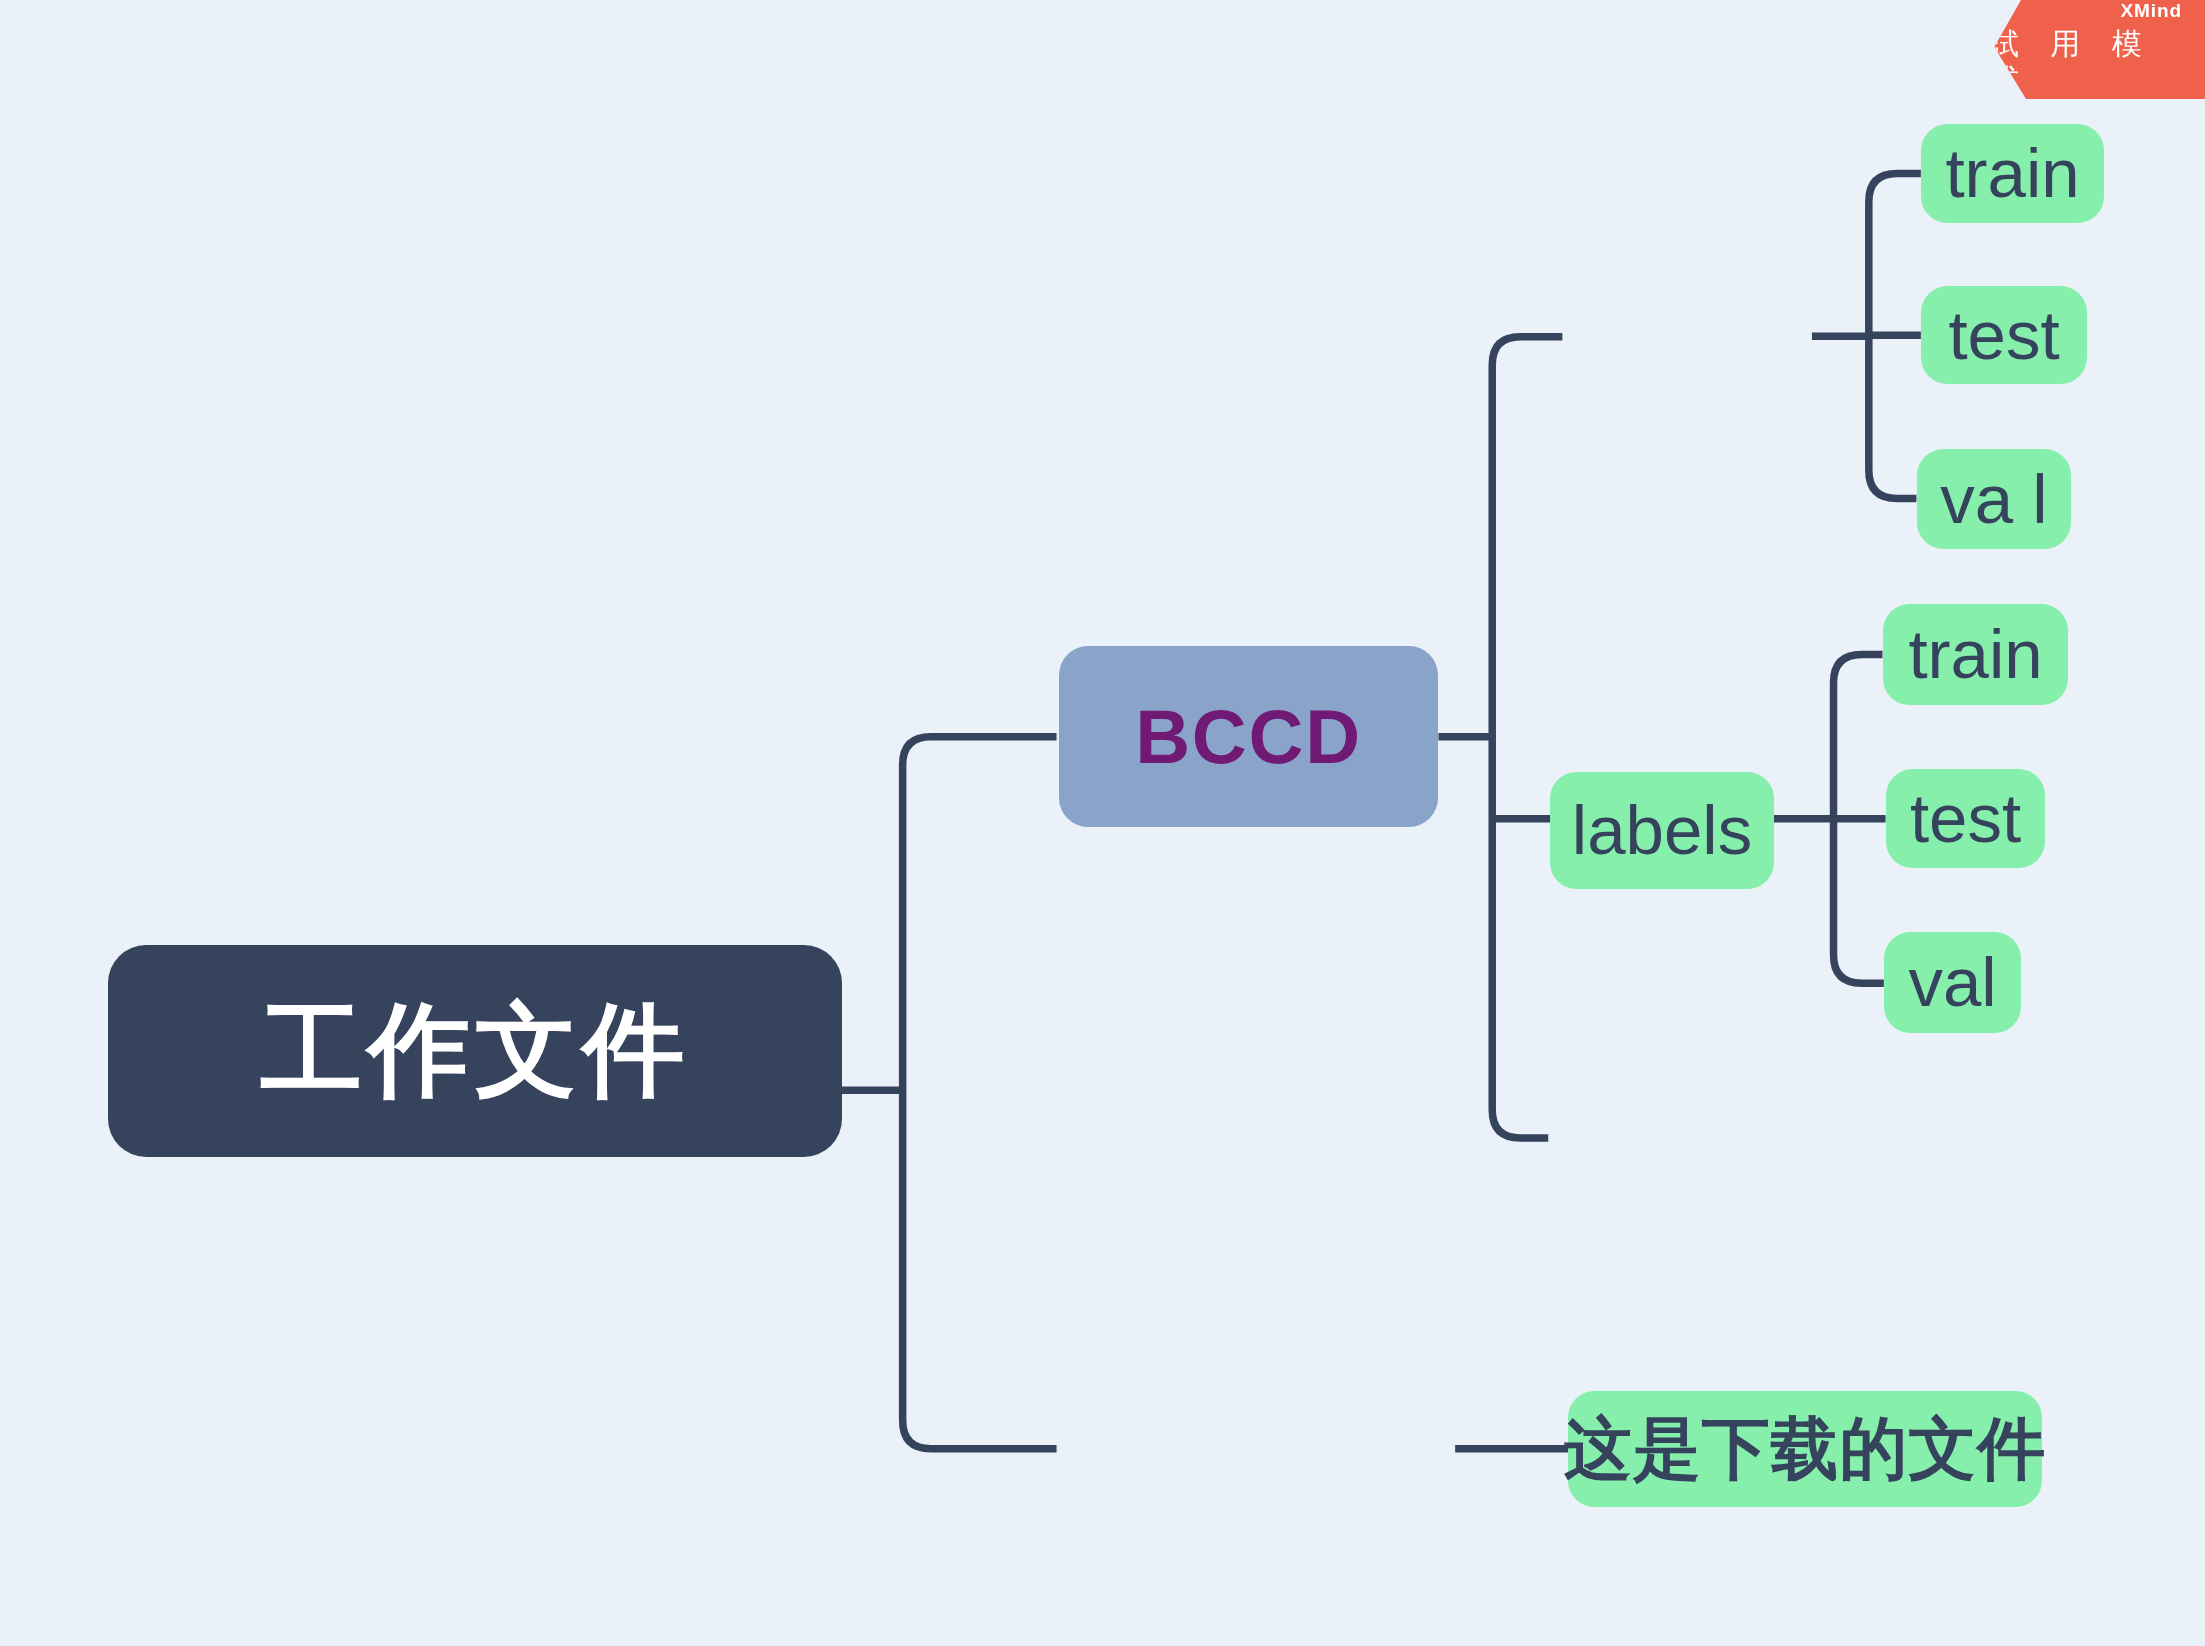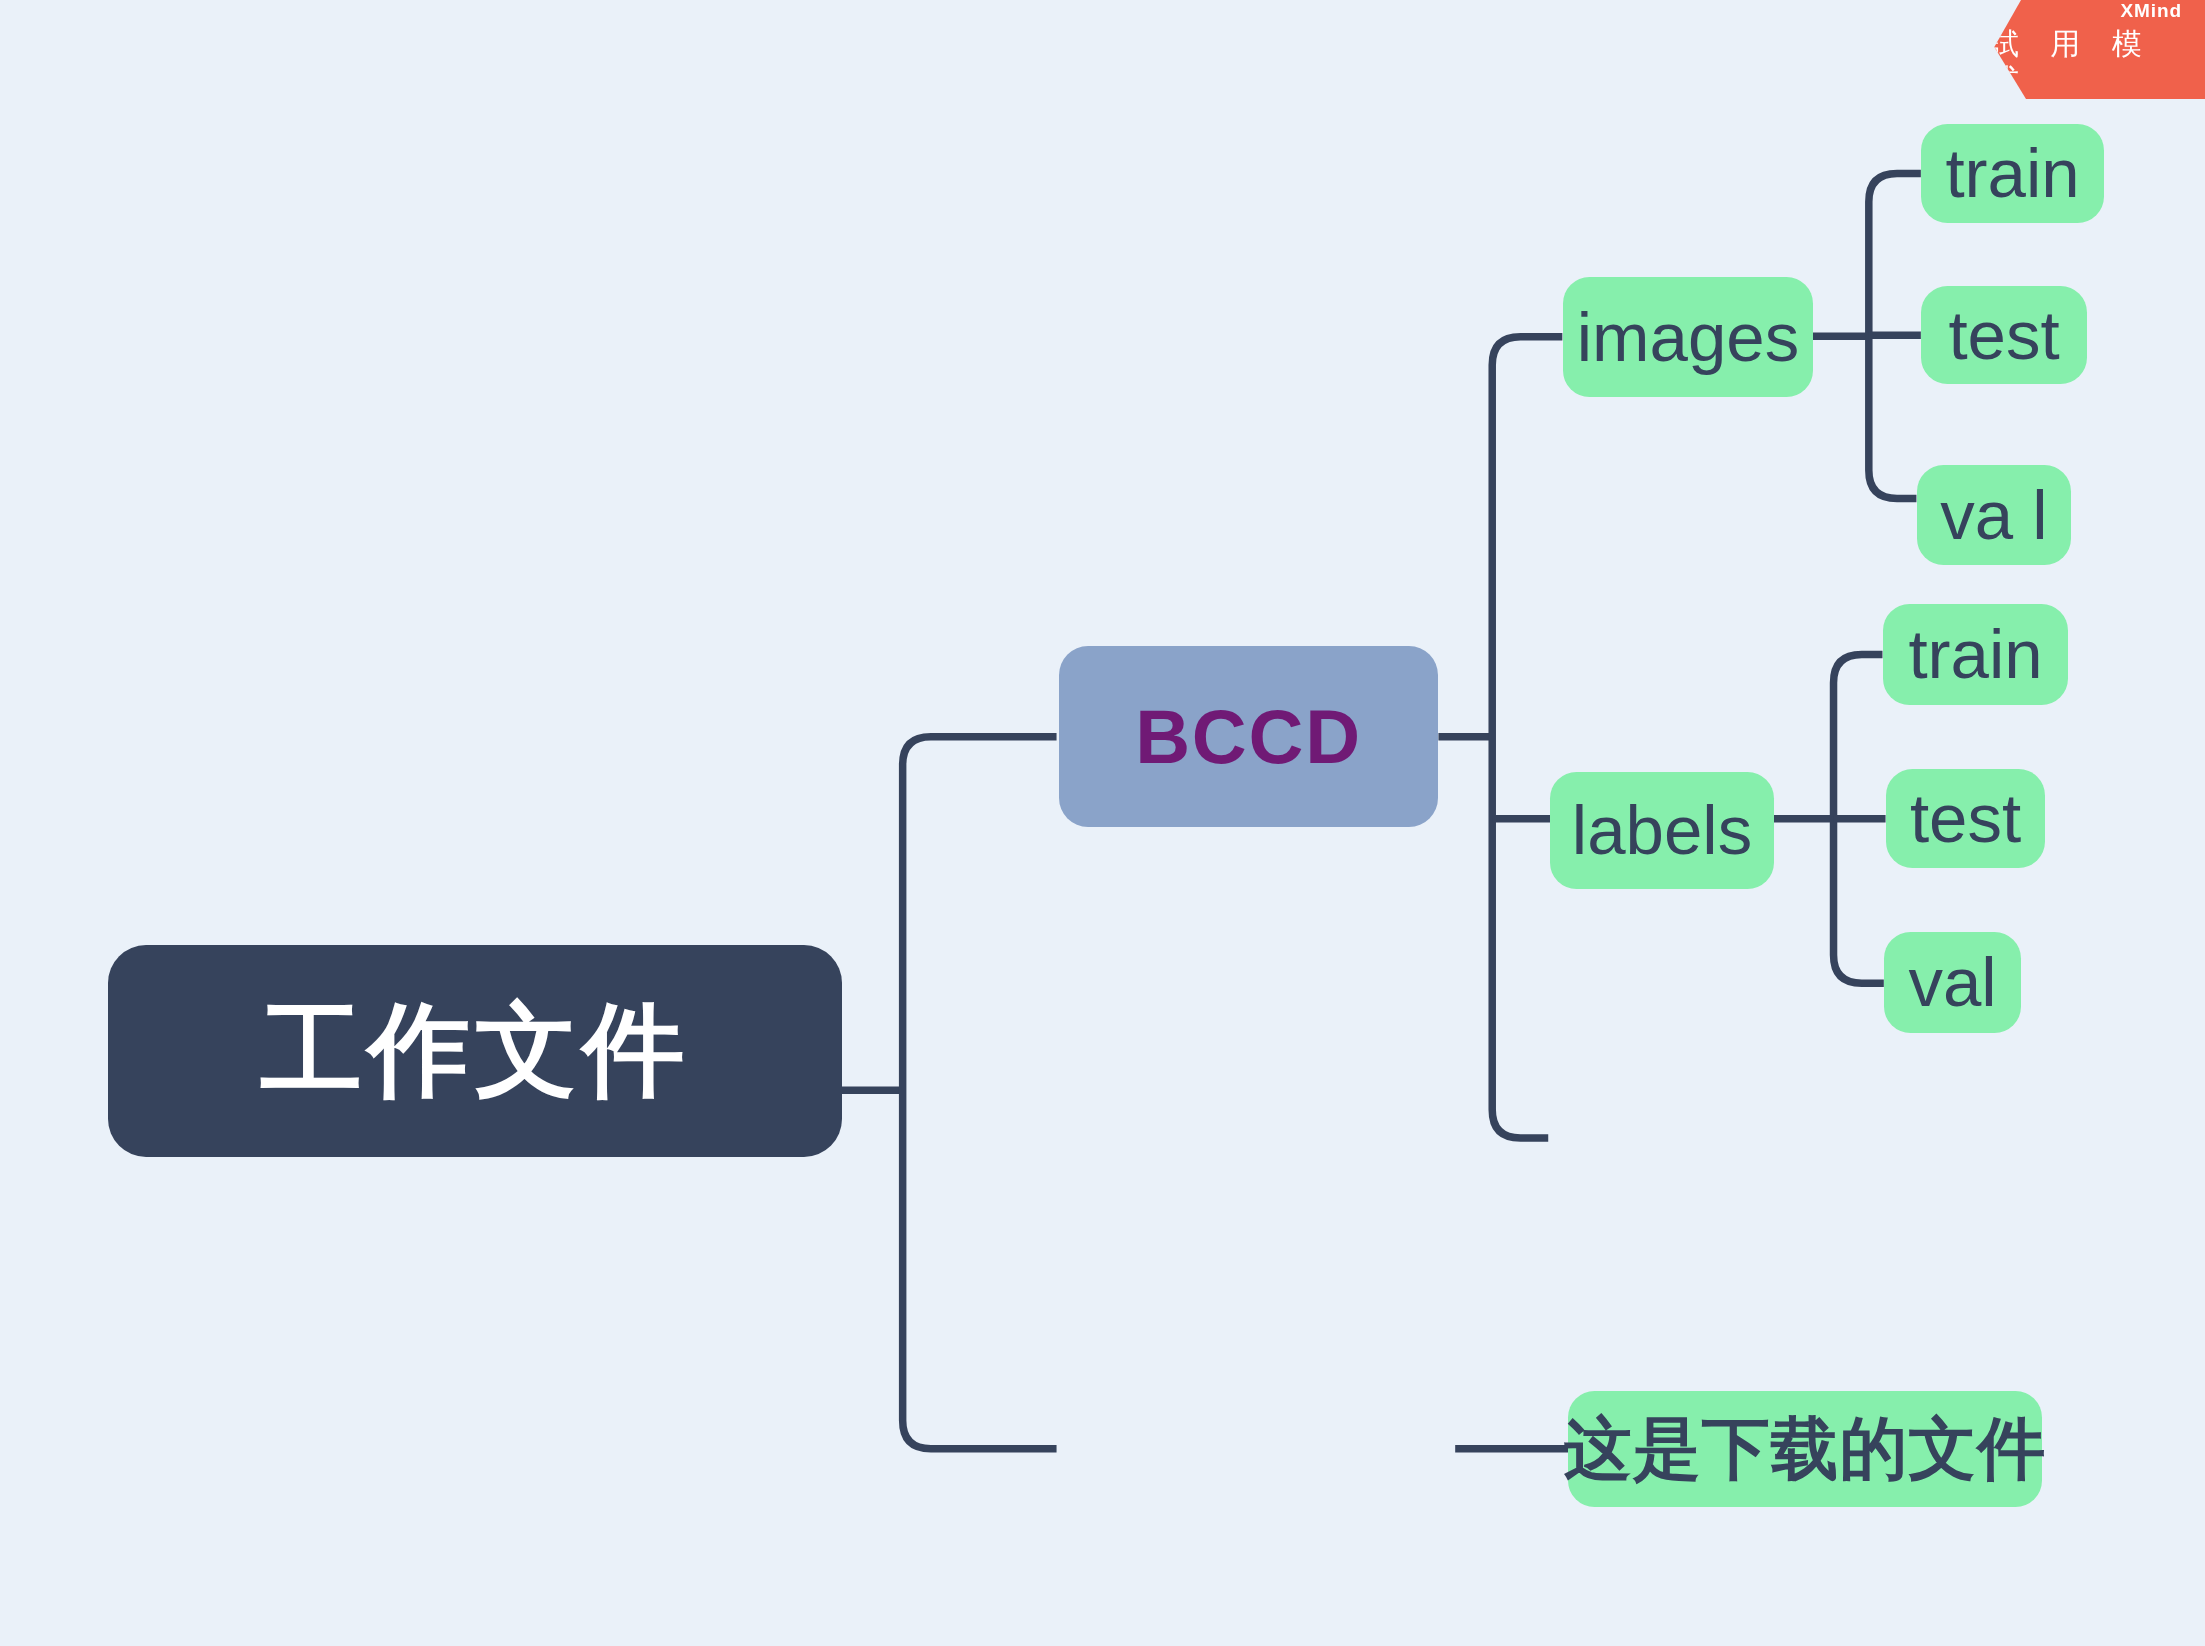--- a/index.html
+++ b/index.html
@@ -37,21 +37,21 @@
   }
   .node-note{font-weight:700;font-size:68px;letter-spacing:0.9px;}
 
   
   #n-root    {left:108px;  top:945px; width:734px; height:212px;}
   #n-bccd    {left:1059px; top:646px; width:379px;  height:181px;}
   #n-yolov5  {left:1057px; top:1357px; width:399px;  height:185px;}
   #n-images  {left:1563px; top:277px;  width:250px;  height:120px;}
   #n-train1  {left:1921px; top:124px;  width:183px;  height:99px;}
   #n-test1   {left:1921px; top:286px;  width:166px;  height:98px;}
-  #n-val1    {left:1917px; top:465px; width:154px;  height:100px;}
+  #n-val1    {left:1917px; top:449px; width:154px;  height:100px;}
   #n-labels  {left:1550px; top:772px; width:224px;  height:117px;}
   #n-train2  {left:1883px; top:604px; width:185px;  height:101px;}
   #n-test2   {left:1886px; top:769px; width:159px;  height:99px;}
   #n-val2    {left:1884px; top:932px; width:137px;  height:101px;}
   #n-datayaml{left:1549px; top:1076px; width:347px;  height:124px;}
   #n-note    {left:1568px; top:1391px; width:474px; height:116px;}
 
   .trial-badge{
     position:absolute;left:1989px;top:0;width:222px;height:99px;
     background:#F0614B;
@@ -87,21 +87,20 @@
     <path d="M4269 1484 H4222 Q4158 1484 4158 1548 V2165 Q4158 2229 4222 2229 H4272"></path>
     <path d="M4158 1856 H4276"></path>
     <path d="M3300 3285 H3556"></path>
   </svg>
 
   <div class="node node-root" id="n-root">工作文件</div>
 
   <div class="node node-blue" id="n-bccd">BCCD</div>
 
 
-  <div class="node node-light" id="n-images">images</div>
 
   <div class="node node-light" id="n-train1">train</div>
 
   <div class="node node-light" id="n-test1">test</div>
 
   <div class="node node-light" id="n-val1">va l</div>
 
   <div class="node node-light" id="n-labels">labels</div>
 
   <div class="node node-light" id="n-train2">train</div>

